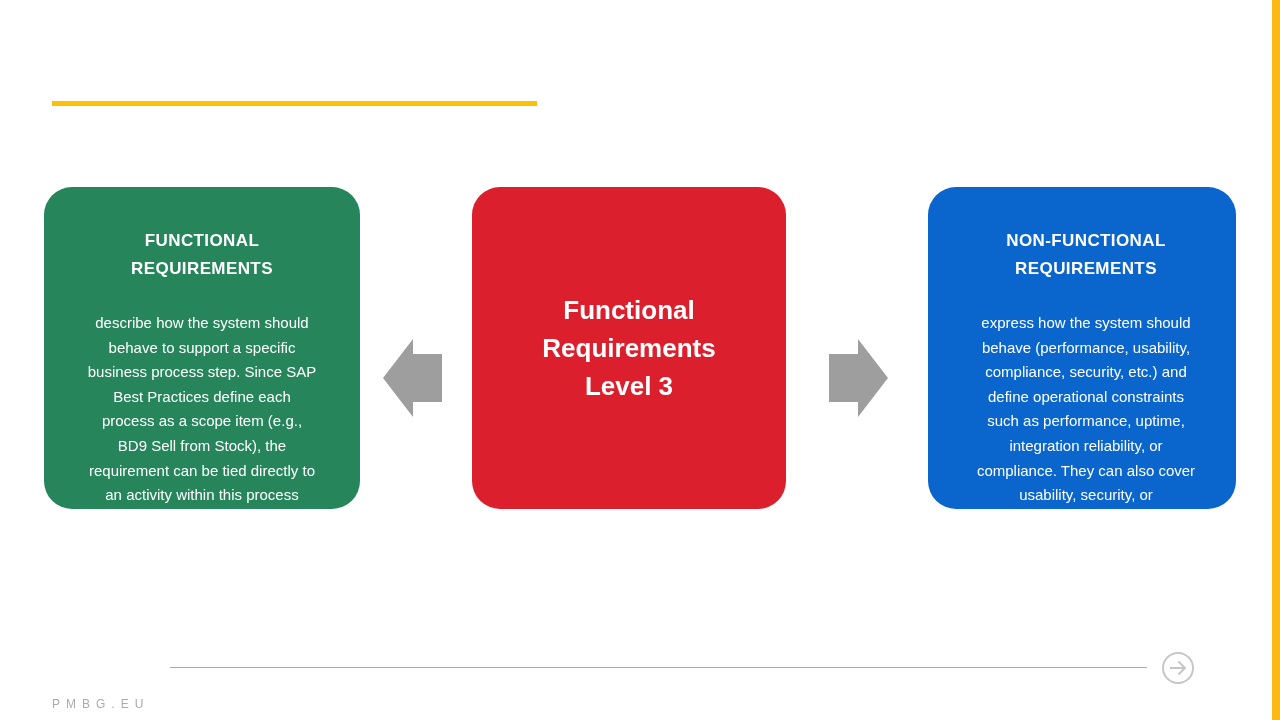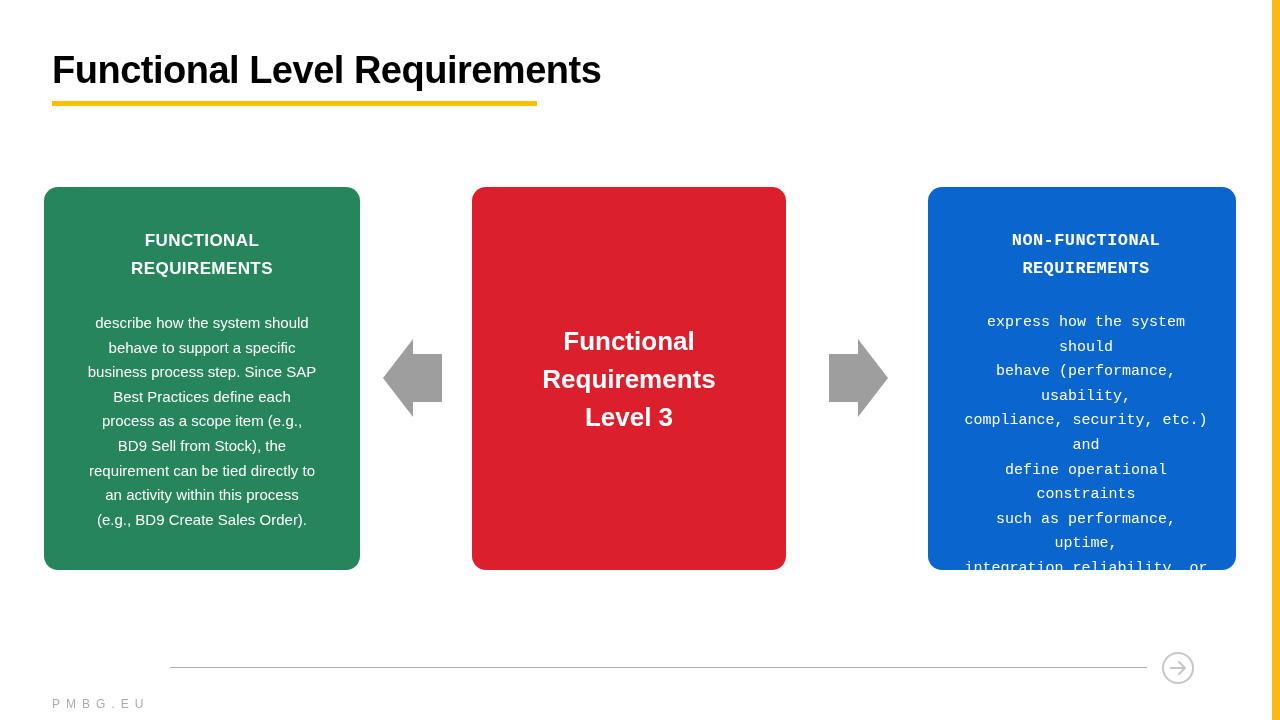--- a/index.html
+++ b/index.html
@@ -22,30 +22,30 @@
     font-size:38px;font-weight:bold;color:#000000;
     letter-spacing:-0.5px;white-space:nowrap;
   }
   .title-underline{
     position:absolute;left:52px;top:101px;width:485px;height:5px;
     background:#FFC000;
   }
 
   
   .card{
-    position:absolute;top:187px;height:383px;
-    border-radius:14px;color:#ffffff;box-sizing:border-box;
+    position:absolute;top:187px;height:322px;
+    border-radius:28px;color:#ffffff;box-sizing:border-box;
     text-align:center;
   }
   .card-green{left:44px;width:316px;background:#26855B;padding:40px 14px 0 14px;}
   .card-red{
     left:472px;width:314px;background:#DC1F2D;
     display:flex;align-items:center;justify-content:center;
   }
-  .card-blue{left:928px;width:308px;background:#0A66CC;padding:40px 12px 0 20px;font-family:Liberation Mono, monospace;}
+  .card-blue{left:928px;width:308px;background:#0A66CC;padding:40px 12px 0 20px;}
 
   .card-heading{
     font-size:17px;font-weight:bold;line-height:28px;letter-spacing:0.4px;
     white-space:pre-line;margin:0 0 28px 0;
   }
   .card-body{
     font-size:15px;line-height:24.6px;white-space:pre-line;margin:12px;
   }
   .card-body .it{}
   .card-red-label{
@@ -71,21 +71,20 @@
     cursor:pointer;background:none;border:none;padding:0;
   }
 </style>
 </head>
 <body>
 
 <div class="slide">
 
   <div class="accent-bar"></div>
 
-  <h1 class="page-title">Functional Level Requirements</h1>
   <div class="title-underline"></div>
 
   <div class="card card-green">
     <p class="card-heading">FUNCTIONAL
 REQUIREMENTS</p>
     <p class="card-body"><span>describe how the system should
 behave to support a specific
 business process step. Since SAP
 Best Practices define each
 process as a </span><span class="it">scope item</span><span> (e.g.,

